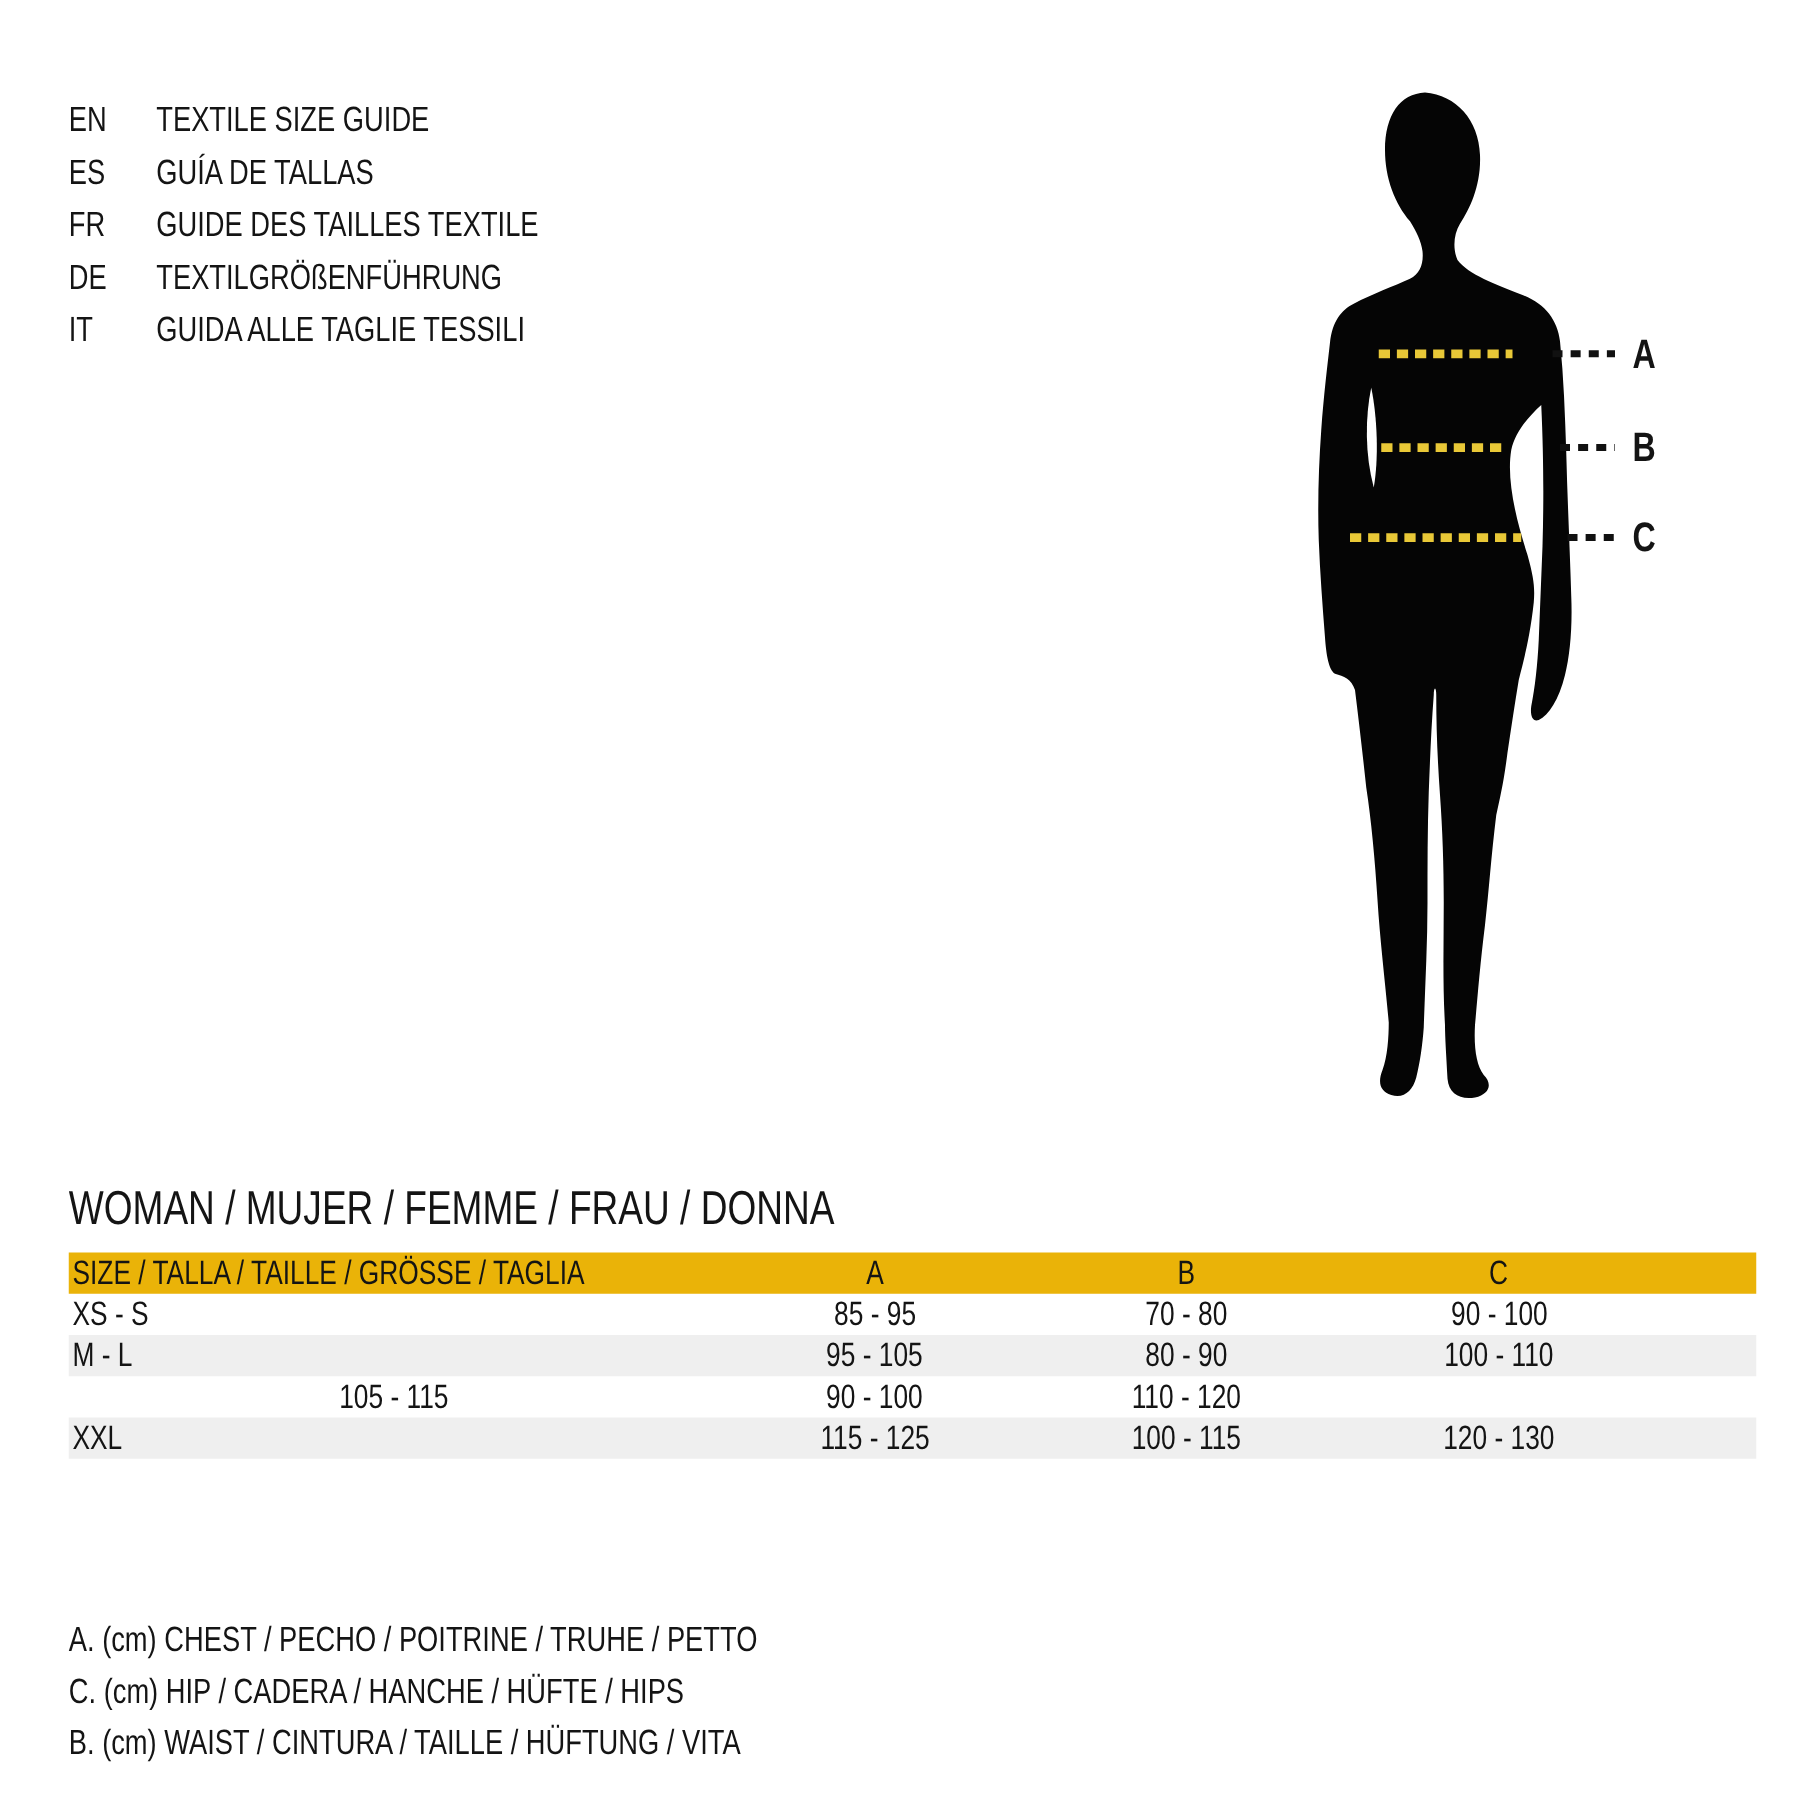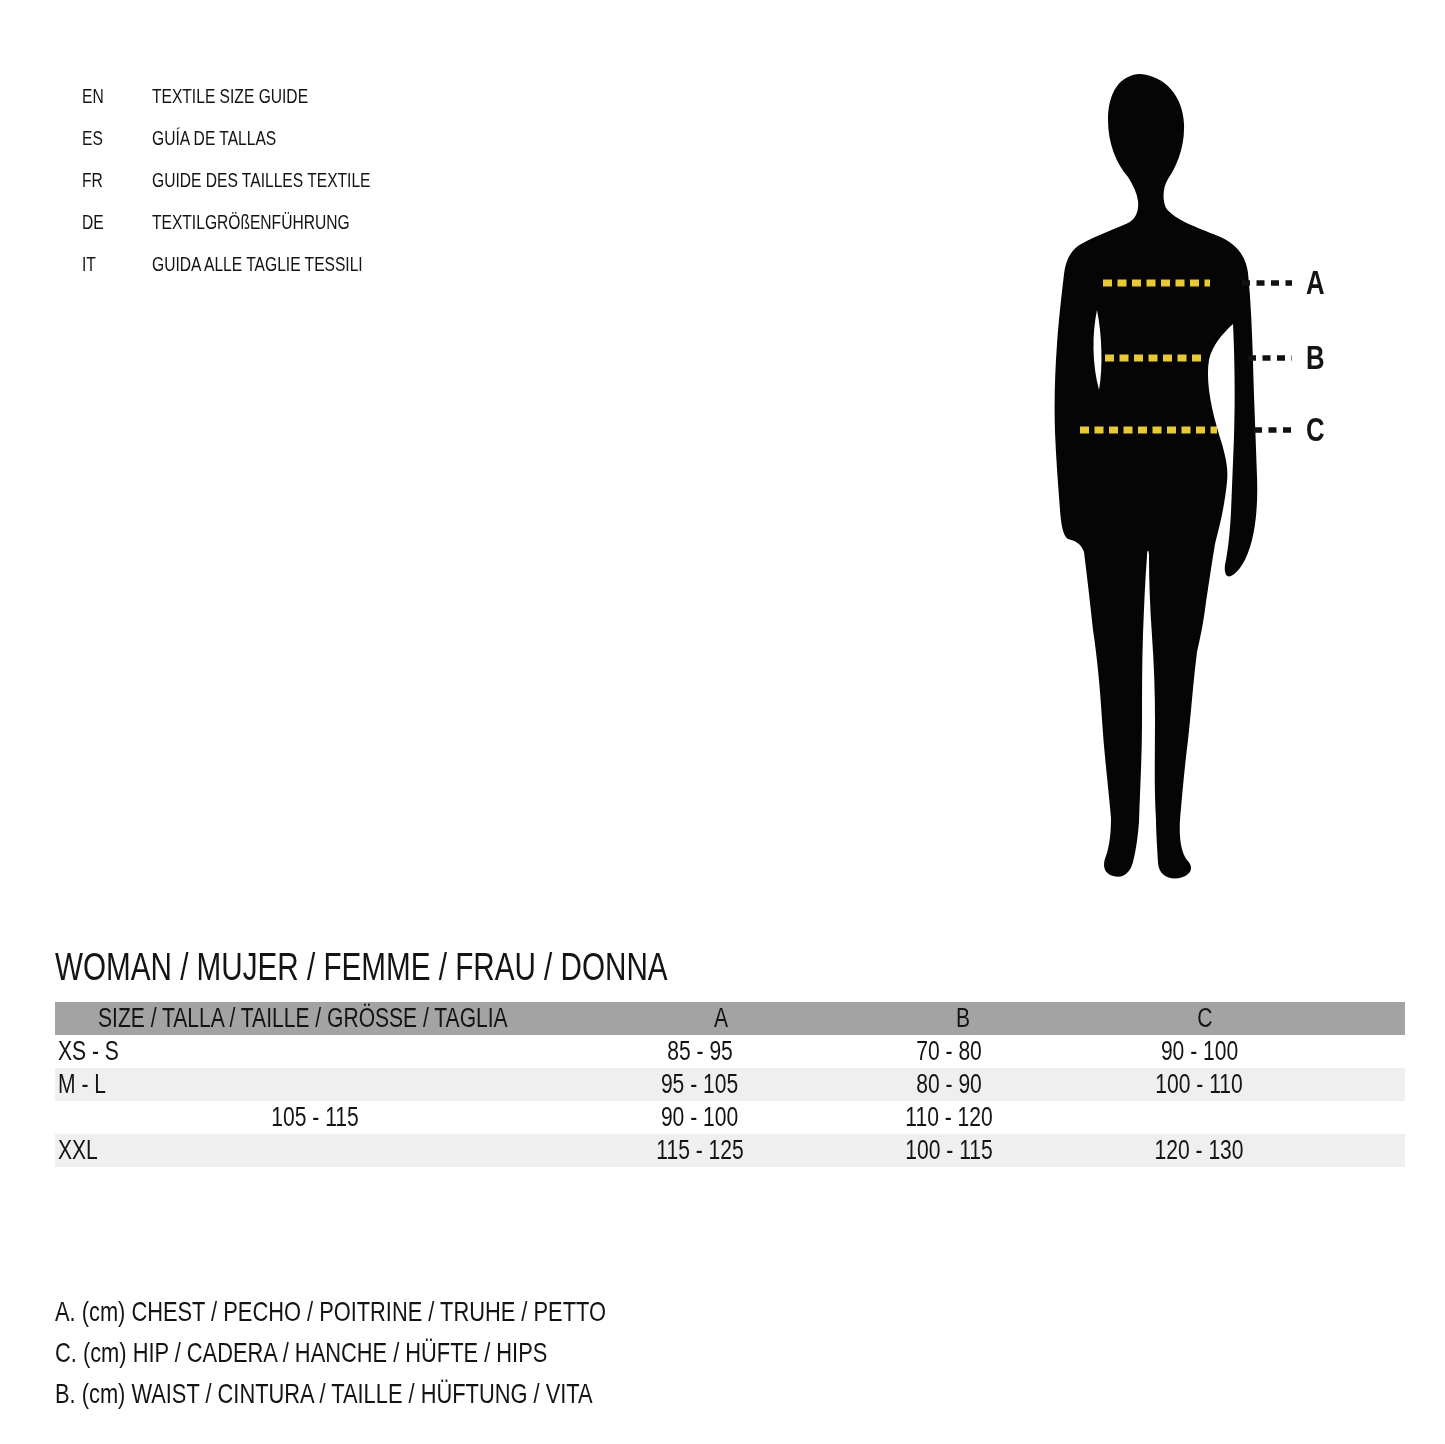--- a/index.html
+++ b/index.html
@@ -5,39 +5,39 @@
   html,body{margin:0;padding:0;background:#fff;}
   .canvas{
     position:relative;width:1445px;height:1444px;background:#ffffff;
     font-family:"Liberation Sans",sans-serif;color:#141414;overflow:hidden;
   }
   
   .cx{display:inline-block;transform:scaleX(0.78);transform-origin:0 50%;white-space:nowrap;}
   .cxc{display:inline-block;transform:scaleX(0.78);transform-origin:50% 50%;white-space:nowrap;}
 
   .lang-list{position:absolute;left:55px;top:79px;}
-  .lang-row{display:flex;height:34px;line-height:34px;margin-bottom:8px;font-size:20px;font-weight:400;margin-left:27px;}
+  .lang-row{display:flex;height:34px;line-height:34px;margin-bottom:8px;font-size:28px;font-weight:400;}
   .lang-code{width:70px;flex:0 0 70px;}
 
   .category-title{position:absolute;left:55px;top:327px;font-size:35px;font-weight:700;line-height:36px;}
 
   .figure-wrap{position:absolute;left:1020px;top:72px;width:320px;height:810px;}
   .figure-label{position:absolute;width:60px;height:40px;line-height:40px;
     font-size:33px;font-weight:700;text-align:left;}
   .figure-label.a{left:1306px;top:263px;}
   .figure-label.b{left:1306px;top:338px;}
   .figure-label.c{left:1306px;top:410px;}
 
   .section-title{position:absolute;left:55px;top:950px;font-size:38px;line-height:34px;font-weight:400;}
 
   .size-table{position:absolute;left:55px;top:1002px;width:1350px;font-size:27px;}
   .trow{display:grid;grid-template-columns:38.5% 18.5% 18.5% 18.5%;height:33px;align-items:center;}
   .trow .c0{text-align:left;padding-left:3px;}
   .trow .cc{text-align:center;}
-  .trow.thead{background:#a3a3a3;padding-left:40px;}
+  .trow.thead{background:#eab308;}
   .trow.stripe{background:#efefef;}
 
   .legend{position:absolute;left:55px;top:1251px;margin-top:44px;}
   .legend-row{font-size:28px;line-height:34px;margin-bottom:7px;font-weight:400;}
 </style>
 </head>
 <body>
 
 <div class="canvas">
 

